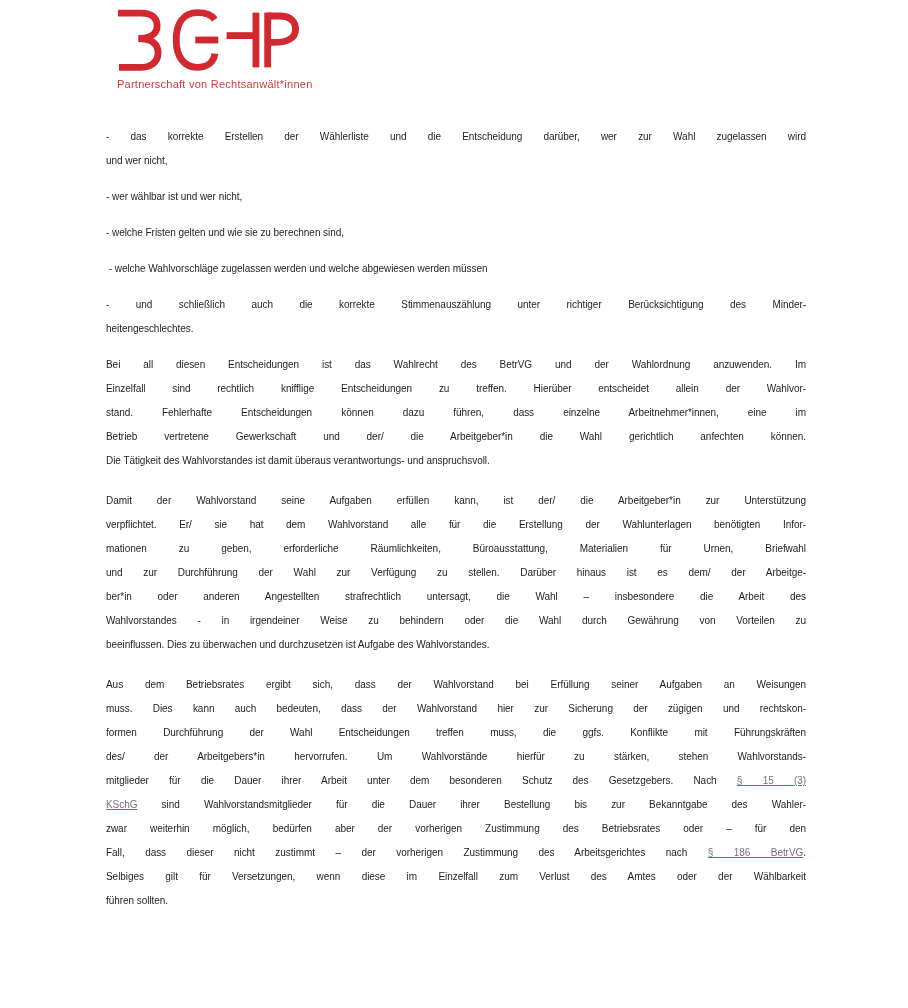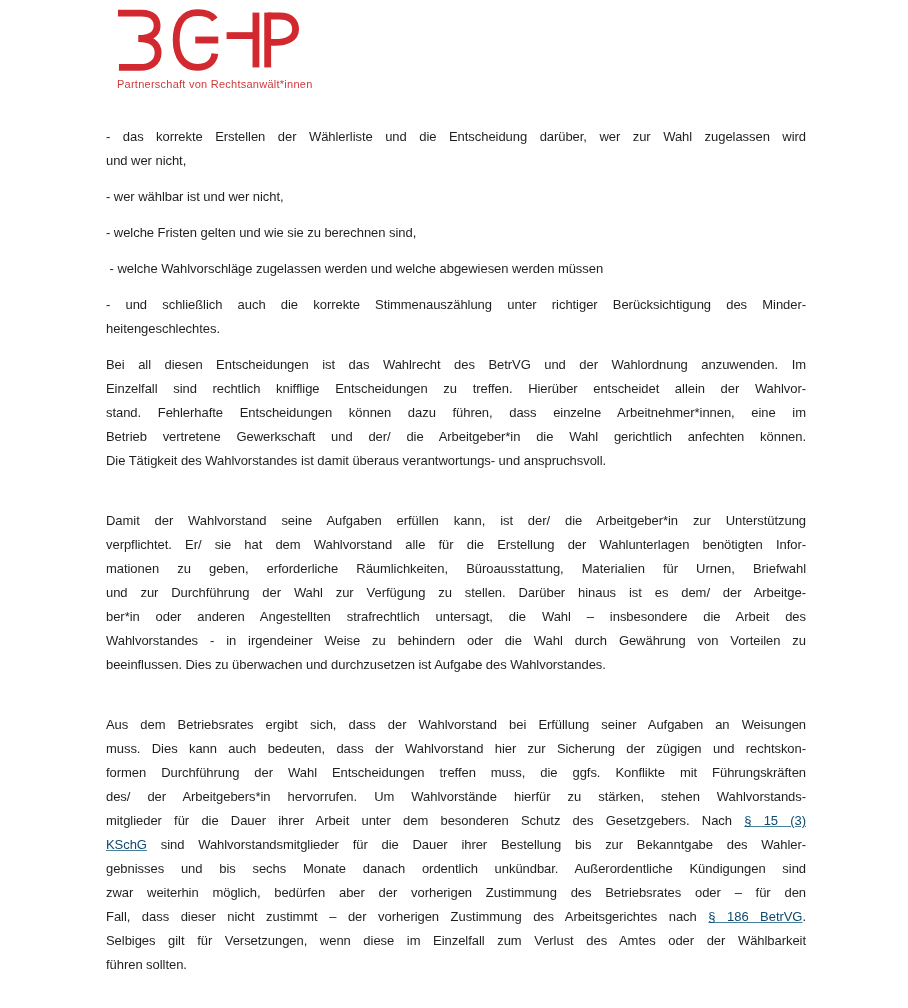--- a/index.html
+++ b/index.html
@@ -16,34 +16,34 @@
   .logo-brand-sr{position:absolute;width:1px;height:1px;overflow:hidden;clip:rect(0 0 0 0);}
   .logo-tagline{
     margin-top:6px;
     font-size:11px;
     letter-spacing:.25px;
     color:#cf3a3c;
   }
   .content{
     position:absolute;left:106px;top:125px;width:700px;
     color:#1f1f1f;
-    font-size:13px;
+    font-size:10px;
     letter-spacing:-0.05px;
   }
   .para{margin:0 0 12px 0;}
-  .para.section-break{margin-top:36px;}
+  .para.section-break{margin-top:16px;}
   .line{
     min-height:24px;
     line-height:24px;
     text-align:justify;
     text-align-last:justify;
   }
   .line.last{text-align-last:left;}
   .doclink{
-    color:#0c4a6e;
+    color:#737373;
     text-decoration:underline;
     text-decoration-color:#47809b;
     cursor:pointer;
   }
 </style>
 </head>
 <body>
 
 <div class="page">
 
@@ -100,21 +100,20 @@
         <div class="line"><span>Wahlvorstandes - in irgendeiner Weise zu behindern oder die Wahl durch Gewährung von Vorteilen zu</span></div>
         <div class="line last"><span>beeinflussen. Dies zu überwachen und durchzusetzen ist Aufgabe des Wahlvorstandes.</span></div>
       </div>
       <div class="para section-break">
         <div class="line"><span>Aus dem Betriebsrates ergibt sich, dass der Wahlvorstand bei Erfüllung seiner Aufgaben an Weisungen</span></div>
         <div class="line"><span>muss. Dies kann auch bedeuten, dass der Wahlvorstand hier zur Sicherung der zügigen und rechtskon-</span></div>
         <div class="line"><span>formen Durchführung der Wahl Entscheidungen treffen muss, die ggfs. Konflikte mit Führungskräften</span></div>
         <div class="line"><span>des/ der Arbeitgebers*in hervorrufen. Um Wahlvorstände hierfür zu stärken, stehen Wahlvorstands-</span></div>
         <div class="line"><span>mitglieder für die Dauer ihrer Arbeit unter dem besonderen Schutz des Gesetzgebers. Nach </span><span class="doclink">§ 15 (3)</span></div>
         <div class="line"><span class="doclink">KSchG</span><span> sind Wahlvorstandsmitglieder für die Dauer ihrer Bestellung bis zur Bekanntgabe des Wahler-</span></div>
-        <div class="line"><span>gebnisses und bis sechs Monate danach ordentlich unkündbar. Außerordentliche Kündigungen sind</span></div>
         <div class="line"><span>zwar weiterhin möglich, bedürfen aber der vorherigen Zustimmung des Betriebsrates oder – für den</span></div>
         <div class="line"><span>Fall, dass dieser nicht zustimmt – der vorherigen Zustimmung des Arbeitsgerichtes nach </span><span class="doclink">§ 186 BetrVG</span><span>.</span></div>
         <div class="line"><span>Selbiges gilt für Versetzungen, wenn diese im Einzelfall zum Verlust des Amtes oder der Wählbarkeit</span></div>
         <div class="line last"><span>führen sollten.</span></div>
       </div>
     </div>
 
 </div>
 
 </body></html>

